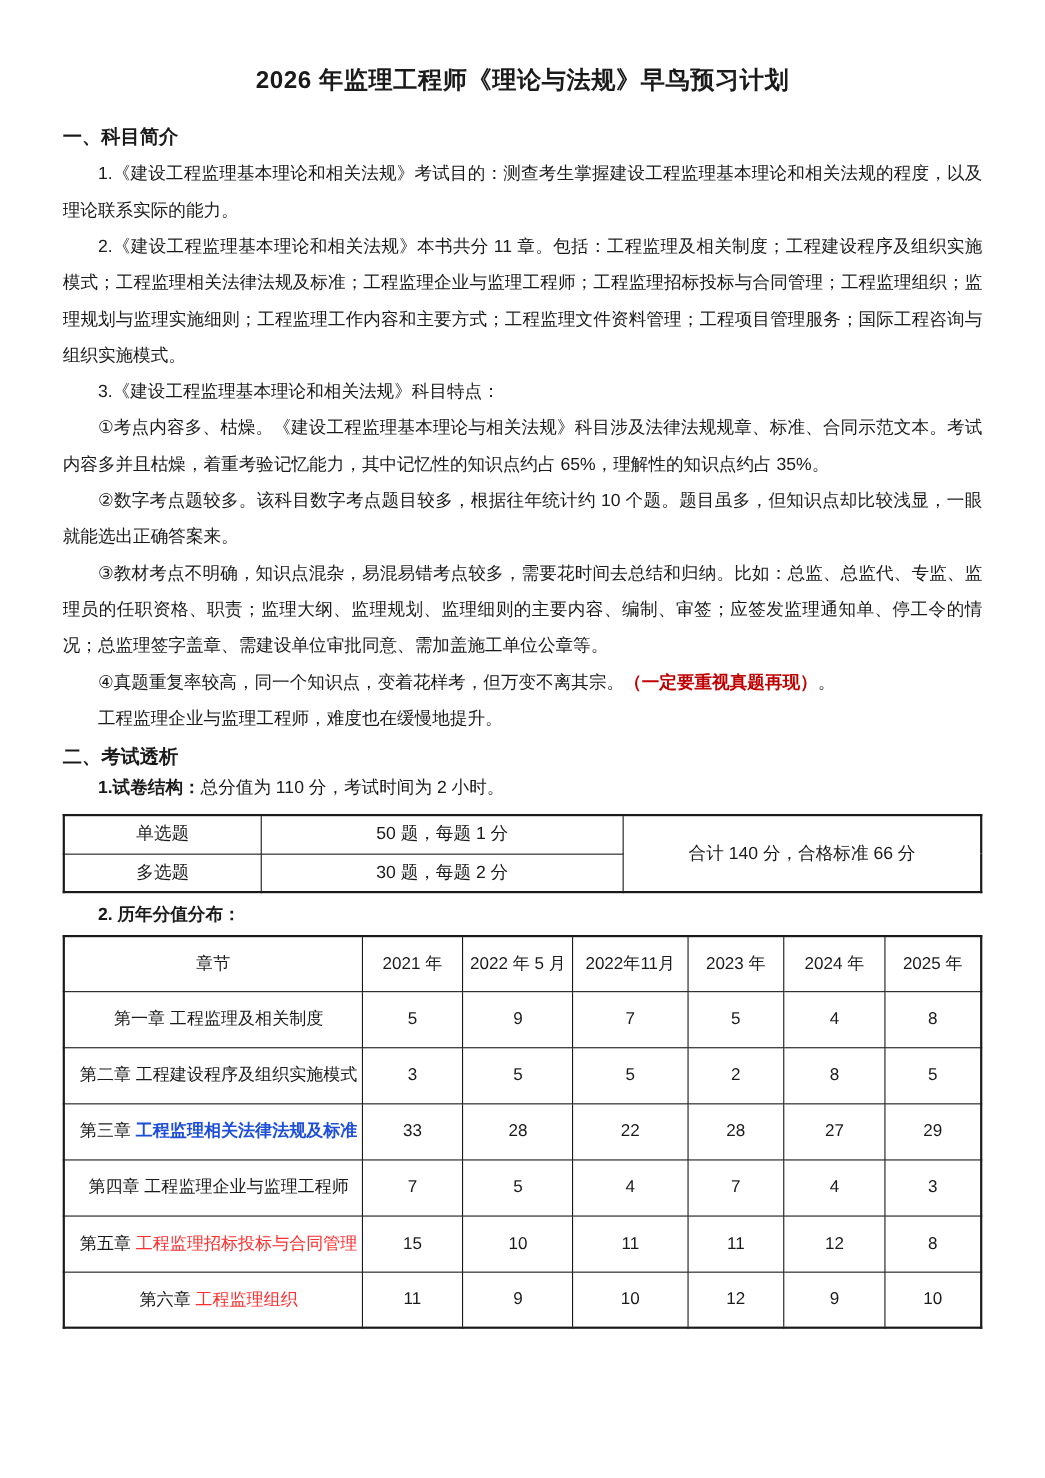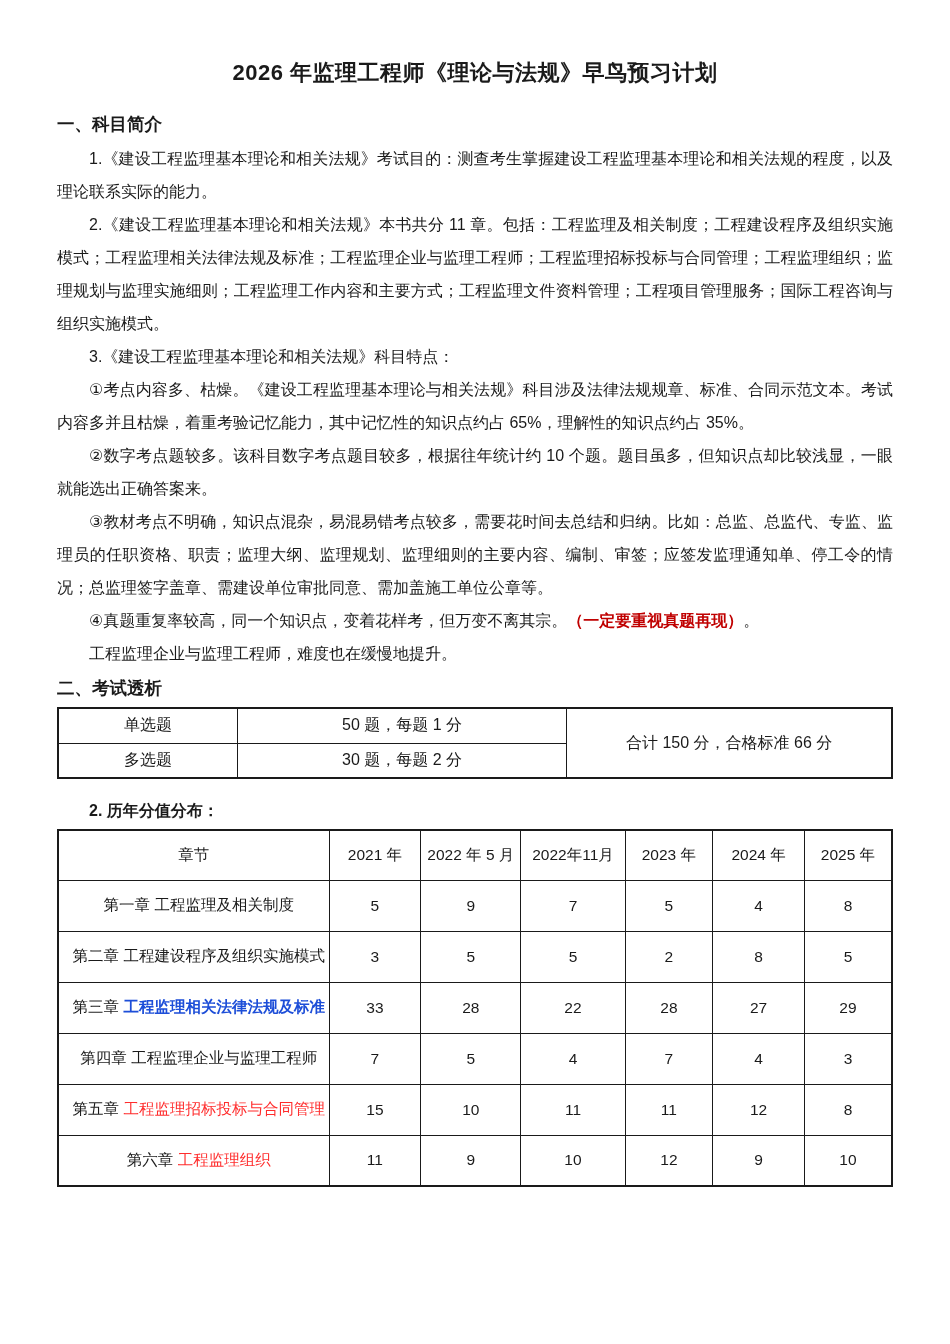--- a/index.html
+++ b/index.html
@@ -56,21 +56,21 @@
     border: 2px solid #1a1a1a;
   }
   .structure-table td {
     border: 1px solid #1a1a1a;
     height: 35px;
     text-align: center;
     vertical-align: middle;
     font-size: 16px;
   }
   .dist-label {
-    margin-top: 19px;
+    margin-top: 7px;
     font-size: 16px;
     font-weight: bold;
     line-height: 26px;
     padding-left: 2em;
   }
   .score-table {
     margin-top: 5px;
     border: 2px solid #1a1a1a;
   }
   .score-table th, .score-table td {
@@ -98,32 +98,33 @@
   <p class="para">2.《建设工程监理基本理论和相关法规》本书共分 11 章。包括：工程监理及相关制度；工程建设程序及组织实施模式；工程监理相关法律法规及标准；工程监理企业与监理工程师；工程监理招标投标与合同管理；工程监理组织；监理规划与监理实施细则；工程监理工作内容和主要方式；工程监理文件资料管理；工程项目管理服务；国际工程咨询与组织实施模式。</p>
   <p class="para">3.《建设工程监理基本理论和相关法规》科目特点：</p>
   <p class="para">①考点内容多、枯燥。《建设工程监理基本理论与相关法规》科目涉及法律法规规章、标准、合同示范文本。考试内容多并且枯燥，着重考验记忆能力，其中记忆性的知识点约占 65%，理解性的知识点约占 35%。</p>
   <p class="para">②数字考点题较多。该科目数字考点题目较多，根据往年统计约 10 个题。题目虽多，但知识点却比较浅显，一眼就能选出正确答案来。</p>
   <p class="para">③教材考点不明确，知识点混杂，易混易错考点较多，需要花时间去总结和归纳。比如：总监、总监代、专监、监理员的任职资格、职责；监理大纲、监理规划、监理细则的主要内容、编制、审签；应签发监理通知单、停工令的情况；总监理签字盖章、需建设单位审批同意、需加盖施工单位公章等。</p>
   <p class="para"><span>④真题重复率较高，同一个知识点，变着花样考，但万变不离其宗。</span><span class="highlight-red">（一定要重视真题再现）</span><span>。</span></p>
   <p class="para">工程监理企业与监理工程师，难度也在缓慢地提升。</p>
 
   <div class="sec-heading tight">二、考试透析</div>
 
+  <div class="sub-item"><span class="lbl">1.试卷结构：</span><span>总分值为 110 分，考试时间为 2 小时。</span></div>
 
   <table class="structure-table">
     <colgroup>
         <col style="width:21.5%">
         <col style="width:39.5%">
         <col style="width:39%">
       </colgroup>
     <tbody>
       <tr>
         <td>单选题</td>
         <td>50 题，每题 1 分</td>
-        <td rowspan="2">合计 150 分，合格标准 66 分</td>
+        <td rowspan="2">合计 140 分，合格标准 66 分</td>
       </tr>
       <tr>
         <td>多选题</td>
         <td>30 题，每题 2 分</td>
       </tr>
     </tbody>
   </table>
 
   <div class="dist-label">2. 历年分值分布：</div>
 

